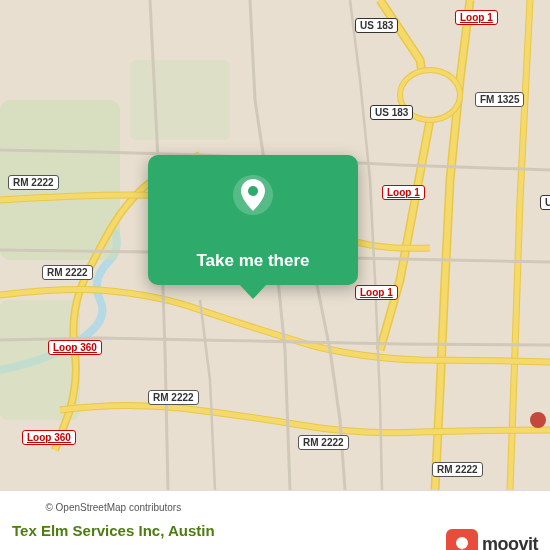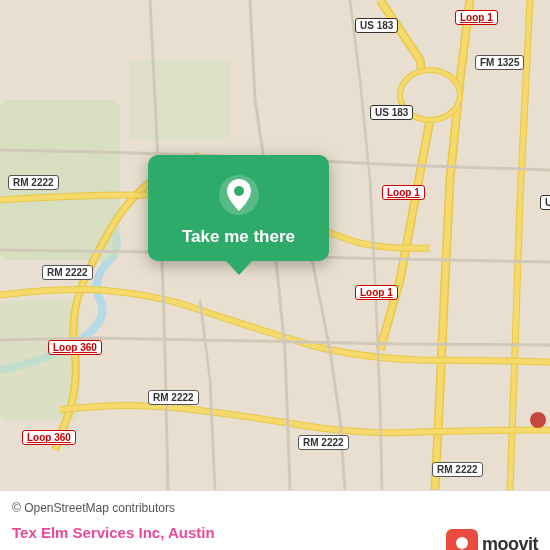--- a/index.html
+++ b/index.html
@@ -30,28 +30,29 @@
       padding: 0 12px;
       border-top: 1px solid #ddd;
     }
 
     .bottom-left {
       display: flex;
       flex-direction: column;
     }
 
     .copyright-text {
-      font-size: 12px;
+      font-size: 10px;
       color: #555;
+      text-align: center;
     }
 
     .location-title {
       font-size: 15px;
       font-weight: 600;
-      color: #ec4899;
+      color: #4d7c0f;
       margin-top: 9px;
     }
 
     .moovit-logo {
       display: flex;
       align-items: center;
       gap: 4px;
       margin-top: 48px;
     }
 
@@ -65,29 +66,30 @@
       font-weight: bold;
       color: #333;
       letter-spacing: -0.5px;
     }
 
     
     .popup-card {
       position: absolute;
       top: 155px;
       left: 148px;
-      width: 181px;
+      width: 210px;
       background: #2eaa6b;
       border-radius: 10px;
       display: flex;
       flex-direction: column;
       align-items: center;
       padding: 18px 20px 14px;
       z-index: 10;
       box-shadow: 0 4px 16px rgba(0,0,0,0.3);
+      gap: 24px;
     }
 
     .popup-card::after {
       content: '';
       position: absolute;
       bottom: -14px;
       left: 50%;
       transform: translateX(-50%);
       width: 0;
       height: 0;
@@ -135,20 +137,21 @@
     }
 
     .road-label.rm {
       background: #fff;
       border-color: #555;
     }
 
     .road-label.fm {
       background: #fff;
       border-color: #555;
+      margin-top: 37px;
     }
 
     
     .roads-svg {
       position: absolute;
       top: 0; left: 0;
       width: 100%;
       height: 100%;
       pointer-events: none;
     }

